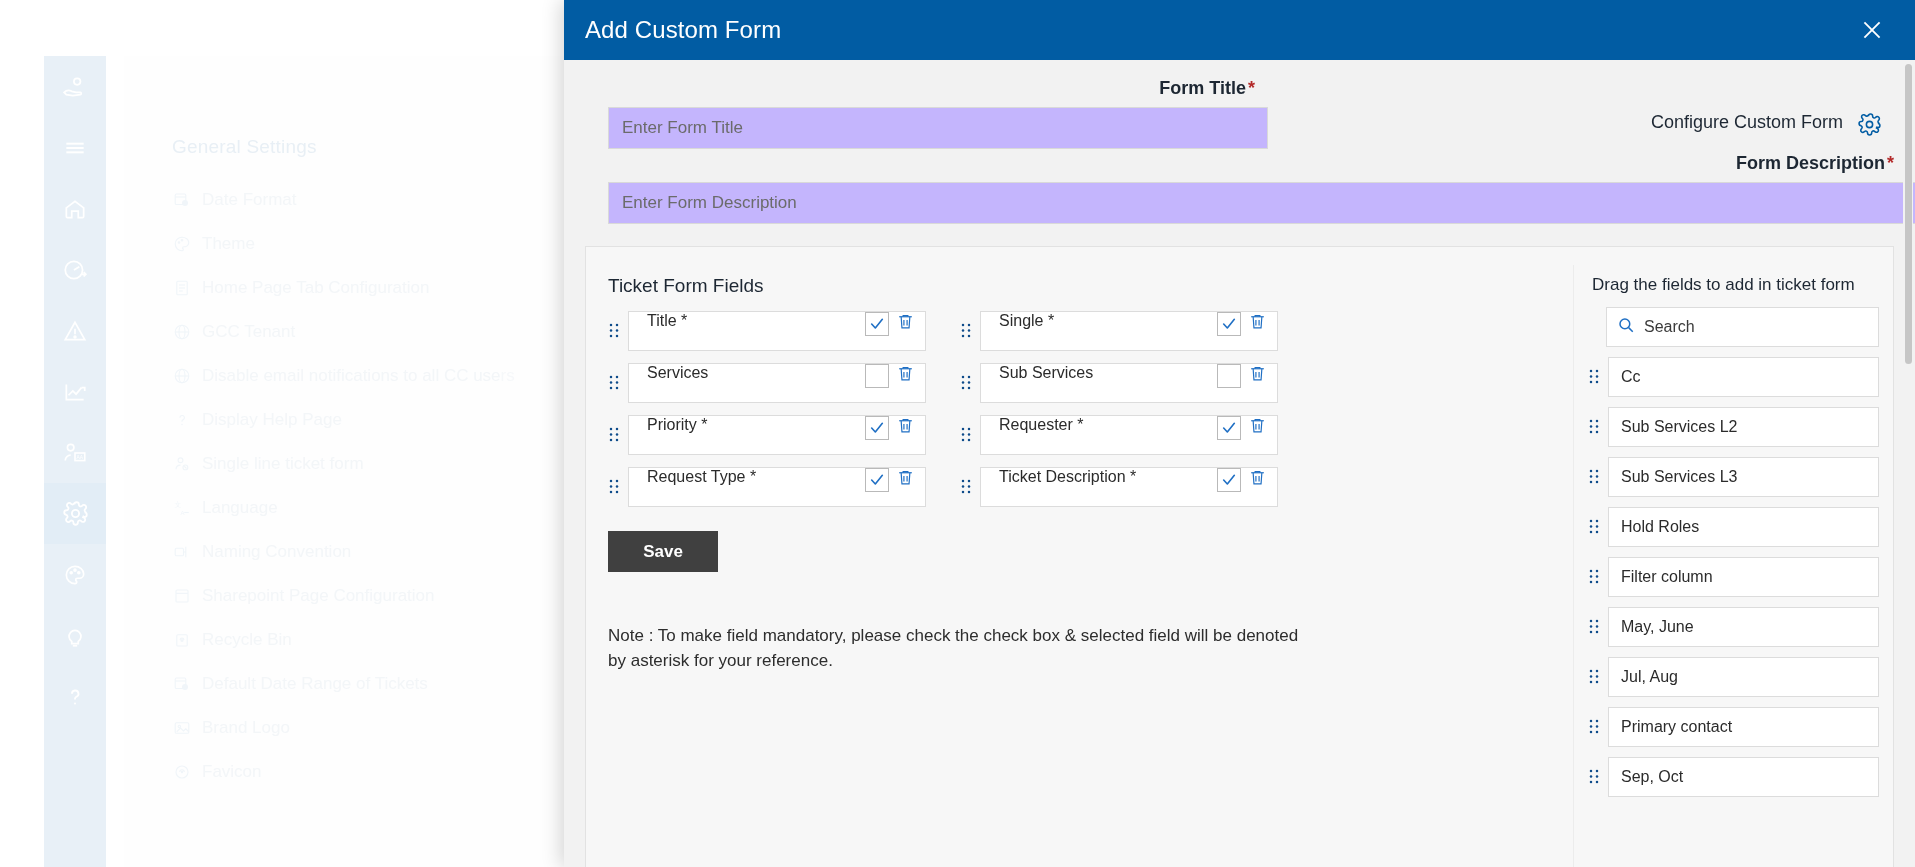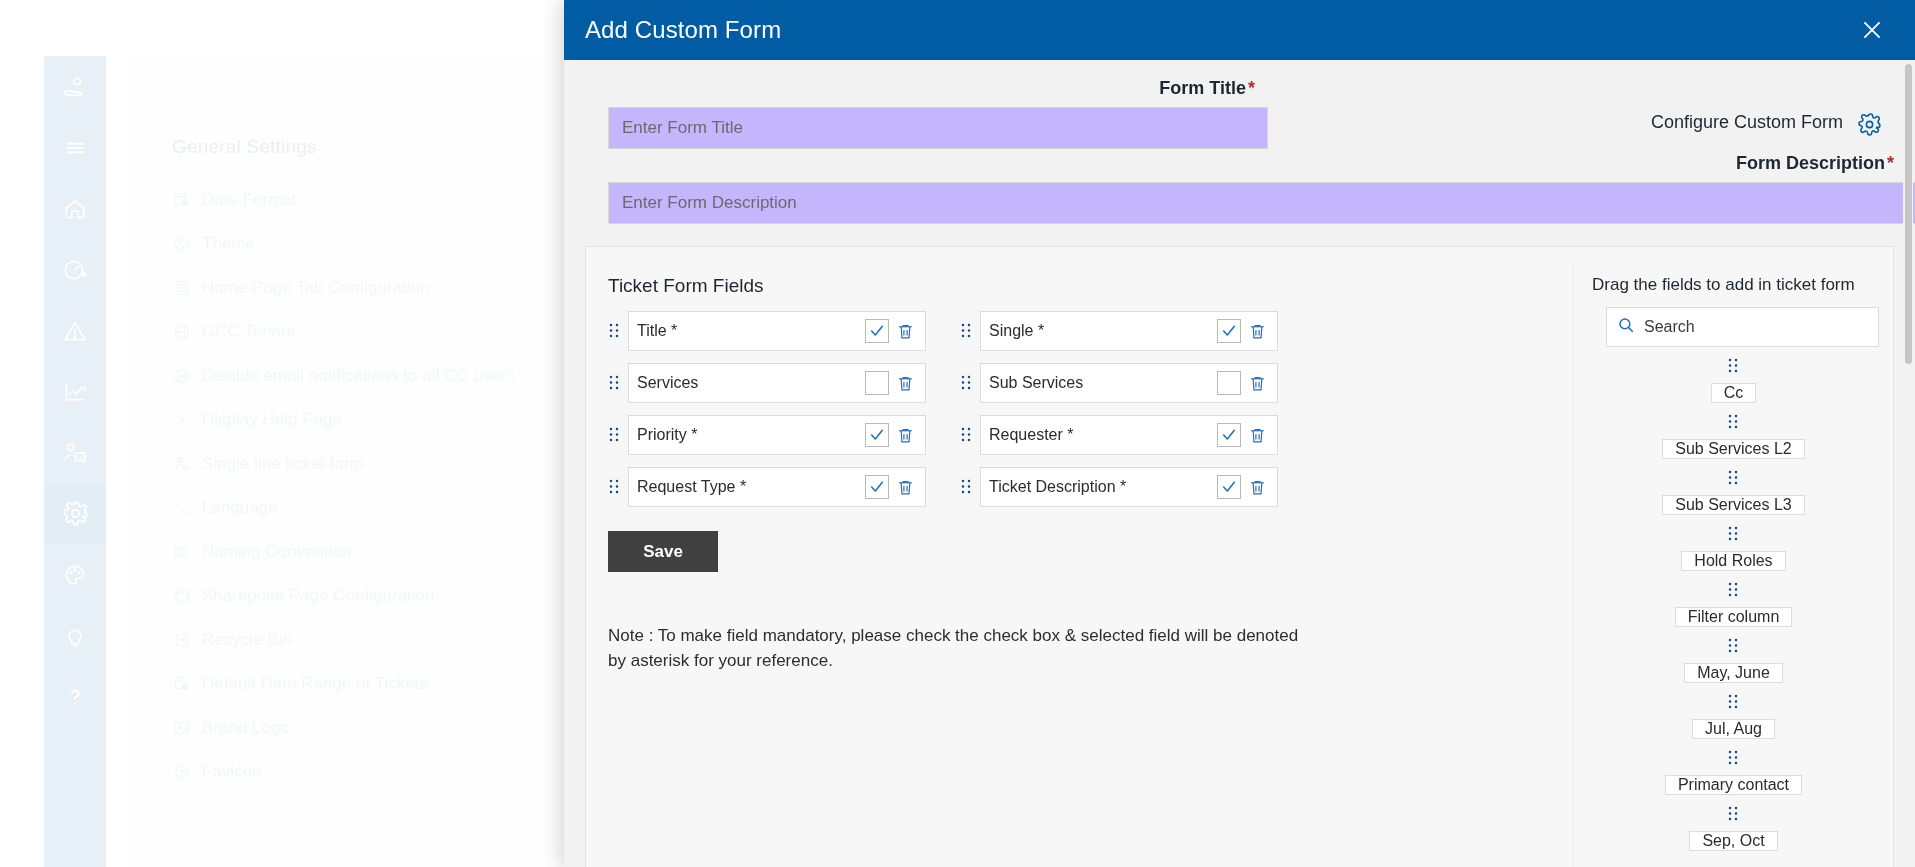--- a/index.html
+++ b/index.html
@@ -161,22 +161,22 @@
     display: flex; align-items: center; gap: 8px;
     width: 318px; margin-bottom: 12px;
   }
   .drag-dots {
     width: 12px; flex: 0 0 12px; cursor: grab;
     display: flex; align-items: center; justify-content: center;
   }
   .ff-box {
     flex: 1; height: 40px;
     background: #ffffff; border: 1px solid #dcdcdc;
-    display: flex; align-items: center;
-    padding: 0 7px 0 8px;
+    display: flex; align-items: flex-start;
+    padding: 0 7px 0 18px;
   }
   .ff-name {
     flex: 1; font-size: 16px; color: #2b2b2b;
     white-space: nowrap; overflow: hidden; text-overflow: ellipsis;
   }
   .ff-check {
     width: 24px; height: 24px; flex: 0 0 24px;
     border: 1px solid #b9b9b9; background: #ffffff;
     display: flex; align-items: center; justify-content: center;
     cursor: pointer; margin-right: 7px;
@@ -208,21 +208,21 @@
     display: flex; align-items: center; padding: 0 10px; gap: 9px;
   }
   .search-wrap svg { color: #1f6fc4; flex: 0 0 auto; }
   .search-wrap input {
     flex: 1; border: none; outline: none;
     font-family: "Liberation Sans", sans-serif;
     font-size: 16px; color: #2b2b2b; background: transparent;
   }
   .search-wrap input::placeholder { color: #3a3a3a; }
 
-  .avail-row { display: flex; align-items: center; gap: 8px; margin-bottom: 10px; flex-direction: column; }
+  .avail-row { display: flex; align-items: center; gap: 8px; margin-bottom: 10px; }
   .avail-box {
     flex: 1; height: 40px; background: #ffffff; border: 1px solid #dcdcdc;
     display: flex; align-items: center; padding: 0 12px;
     font-size: 16px; color: #2b2b2b;
   }
 </style>
 </head>
 <body>
 
 <div id="app">

